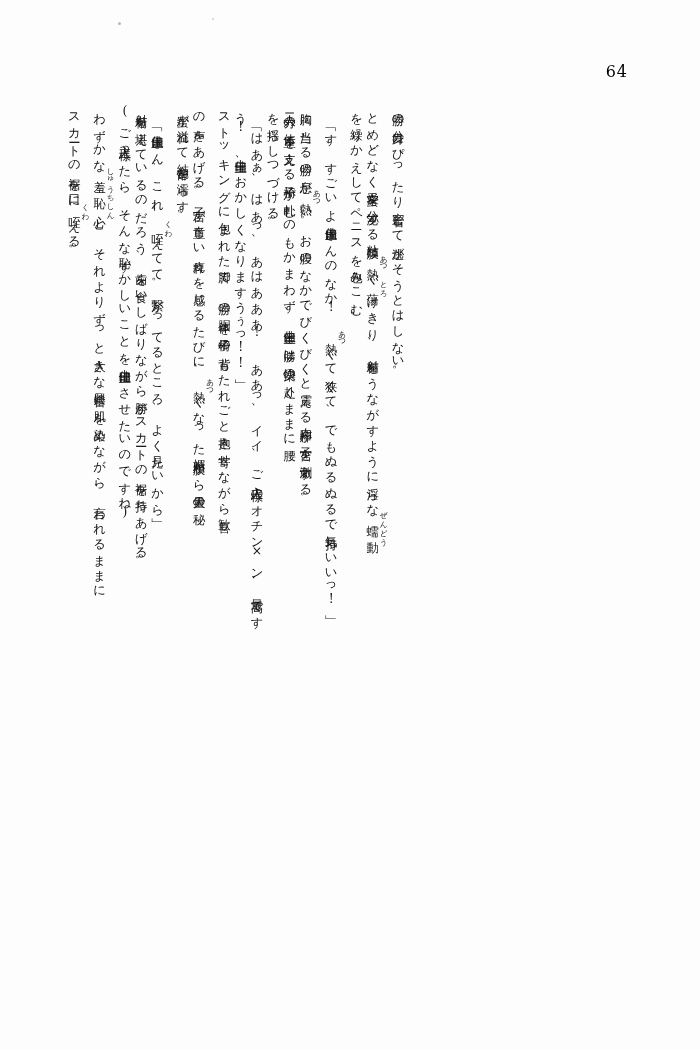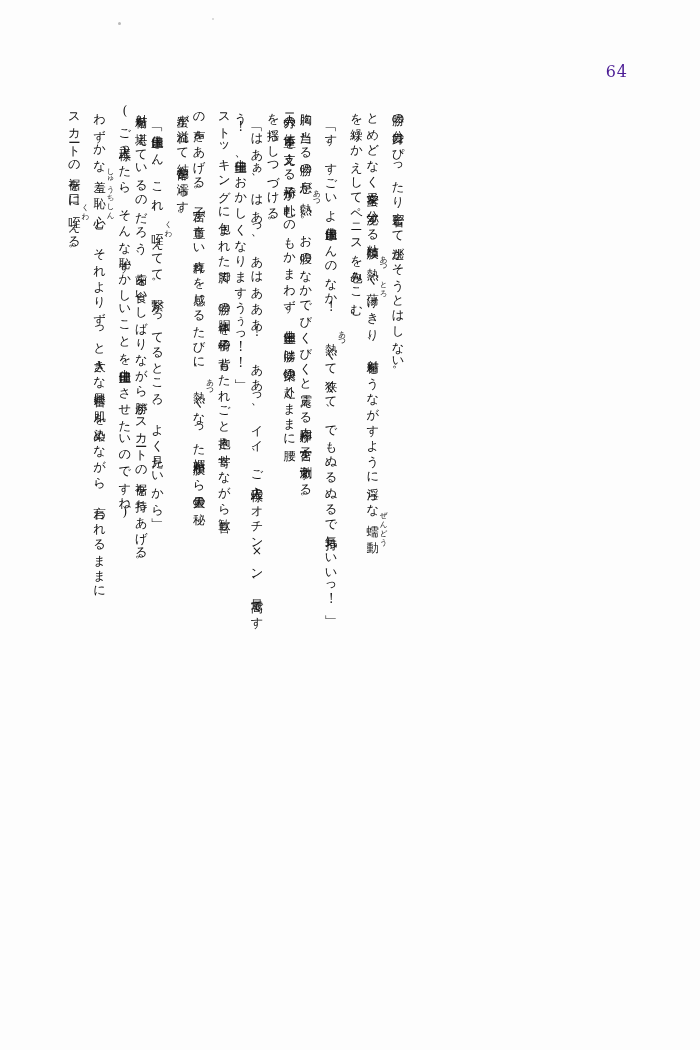--- a/index.html
+++ b/index.html
@@ -23,21 +23,21 @@
     background: #fdfdfd;
   }
 
   
   .page-number {
     position: absolute;
     top: 62px;
     right: 72px;
     font-size: 16px;
     letter-spacing: 1px;
-    color: #4c1d95;
+    color: #000000;
     font-family: "DejaVu Serif", "Liberation Serif", serif;
   }
 
   
   .speck {
     position: absolute;
     background: #b9b9b9;
     border-radius: 50%;
   }
   .speck.s1 { left: 118px; top: 22px; width: 3px; height: 3px; }

